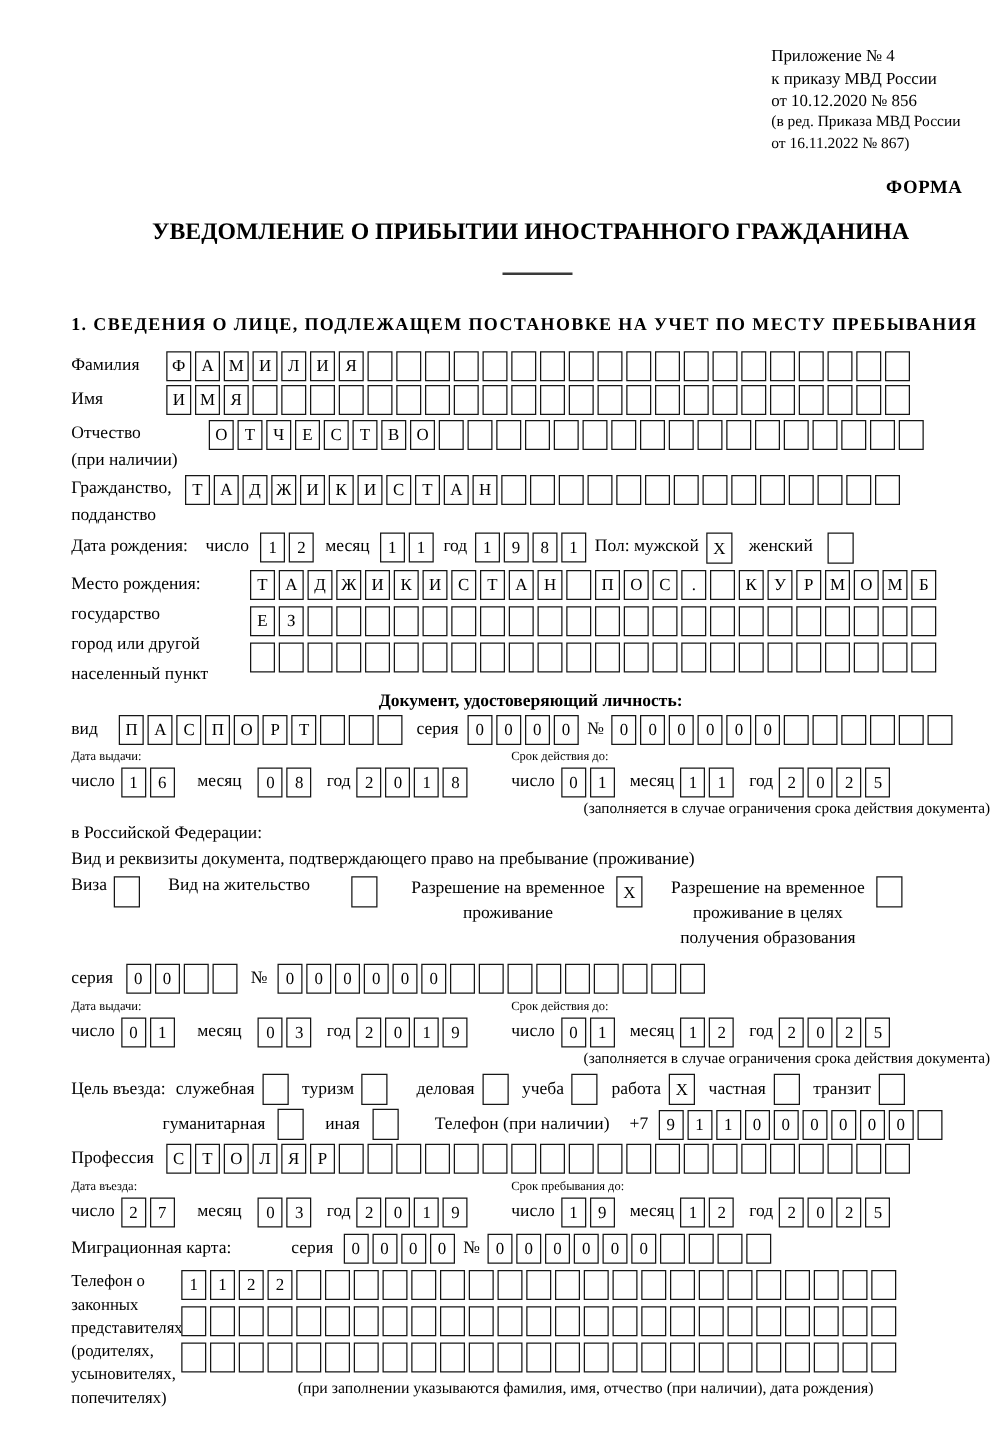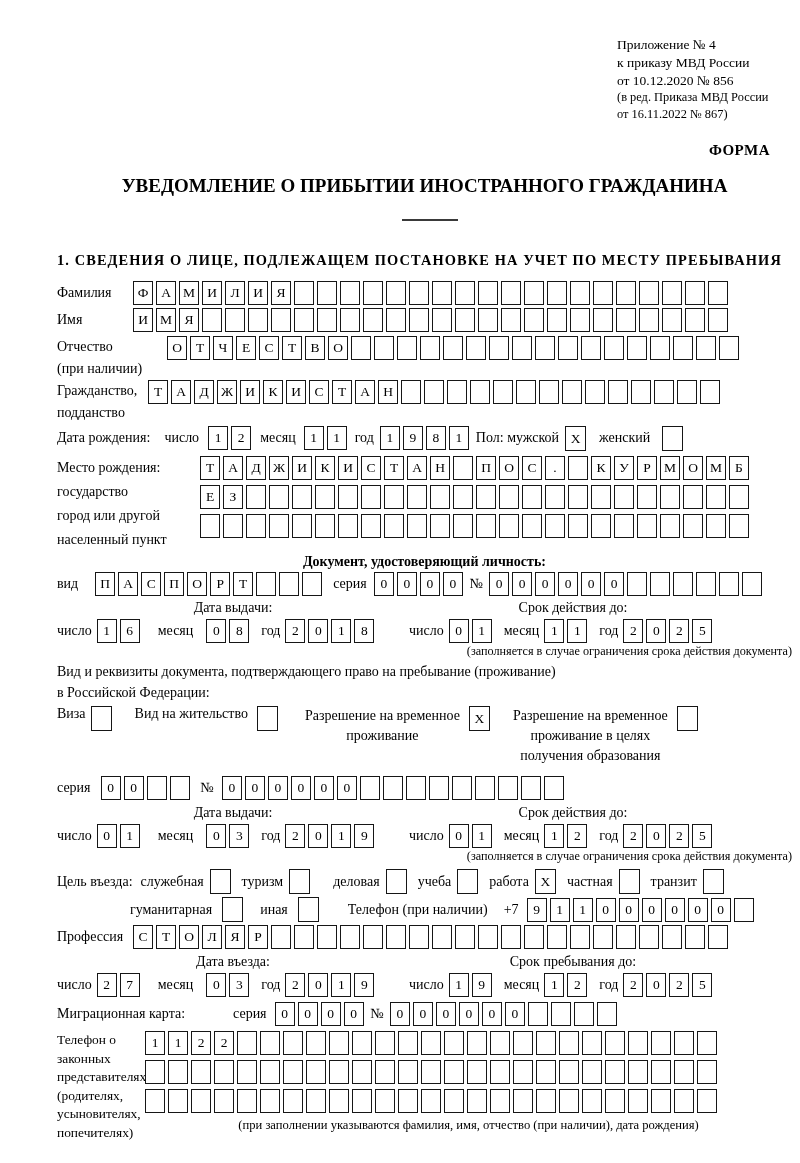--- a/index.html
+++ b/index.html
@@ -43,21 +43,21 @@
   .mt10{margin-top:10px;}.mt12{margin-top:12px;}
 
   .stackrows .cells{margin-bottom:5px;}
   .ll25 div{line-height:24px;}
 
   .doc-head{font-weight:bold;font-size:14px;text-align:center;margin-top:2px;}
 
   .dates{display:flex;flex-wrap:wrap;font-size:14px;}
   .d-left{width:352px;flex:0 0 auto;}
   .d-right{flex:1;}
-  .d-head{text-align:center;font-size:14px;}
+  .d-head{text-align:left;font-size:10px;}
   .d-right .d-head{padding-right:55px;}
   .d-line{display:flex;align-items:center;margin-top:3px;}
   .d-line .word{margin-right:5px;}
   .d-line .cells{margin-right:9px;}
   .d-note{width:100%;text-align:right;font-size:12.2px;margin-top:1px;}
 
   .res-line{font-size:14px;margin-top:5px;}
   .res-opts{display:flex;align-items:flex-start;font-size:14px;margin-top:5px;}
   .opt{display:flex;align-items:flex-start;flex:0 0 auto;}
   .opt .checkbox{margin-left:9px;}
@@ -419,29 +419,29 @@
             <span class="cell">2</span>
             <span class="cell">0</span>
             <span class="cell">2</span>
             <span class="cell">5</span>
           </span>
       </div>
     </div>
     <div class="d-note">(заполняется в случае ограничения срока действия документа)</div>
   </div>
 
+  <div class="res-line">в Российской Федерации:</div>
   <div class="res-line mt5">Вид и реквизиты документа, подтверждающего право на пребывание (проживание)</div>
-  <div class="res-line">в Российской Федерации:</div>
 
   <div class="res-opts">
     <div class="opt">
       <span>Виза</span>
       <span class="cell checkbox" style="margin-left:5px;"></span>
     </div>
-    <div class="opt" style="margin-left:20px;">
+    <div class="opt" style="margin-left:20px;gap:24px;">
       <span>Вид на жительство</span>
       <span class="cell checkbox"></span>
     </div>
     <div class="opt" style="margin-left:24px;">
       <div class="opt-lines">
         <div>Разрешение на временное</div>
         <div>проживание</div>
       </div>
       <span class="cell checkbox">X</span>
     </div>

